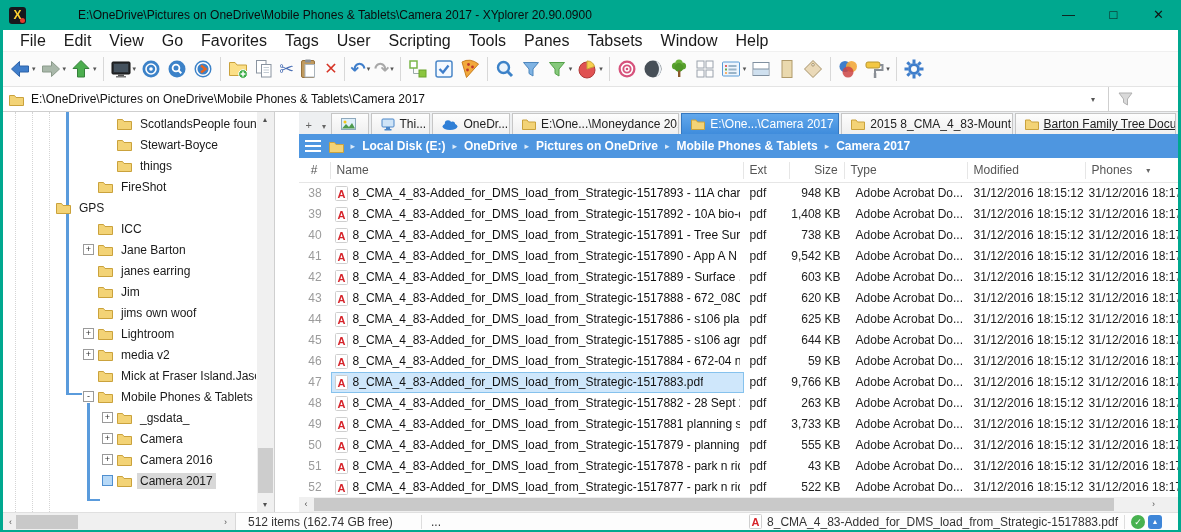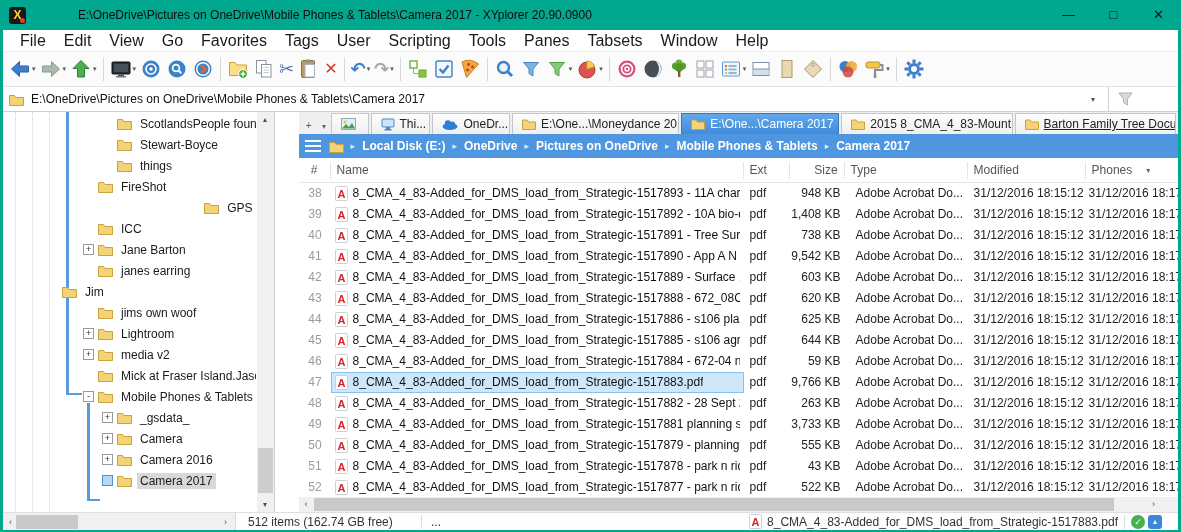--- a/index.html
+++ b/index.html
@@ -415,21 +415,21 @@
               </svg>
               <span class="tlabel">things</span>
             </div>
             <div class="trow" style="padding-left: 80px;">
               <span class="twisty"></span>
               <svg class="fold" width="15" height="13">
                 <path d="M0.5 2.5 L5.5 2.5 L7 4.5 L14.5 4.5 L14.5 12.5 L0.5 12.5 Z" fill="#f3d376" stroke="#caa23c"></path>
               </svg>
               <span class="tlabel">FireShot</span>
             </div>
-            <div class="trow" style="padding-left: 64px; justify-content: flex-end;">
+            <div class="trow" style="padding-left: 38px;">
               <span class="twisty"></span>
               <svg class="fold" width="15" height="13">
                 <path d="M0.5 2.5 L5.5 2.5 L7 4.5 L14.5 4.5 L14.5 12.5 L0.5 12.5 Z" fill="#f3d376" stroke="#caa23c"></path>
               </svg>
               <span class="tlabel">GPS</span>
             </div>
             <div class="trow" style="padding-left: 80px;">
               <span class="twisty"></span>
               <svg class="fold" width="15" height="13">
                 <path d="M0.5 2.5 L5.5 2.5 L7 4.5 L14.5 4.5 L14.5 12.5 L0.5 12.5 Z" fill="#f3d376" stroke="#caa23c"></path>
@@ -443,21 +443,21 @@
               </svg>
               <span class="tlabel">Jane Barton</span>
             </div>
             <div class="trow" style="padding-left: 80px;">
               <span class="twisty"></span>
               <svg class="fold" width="15" height="13">
                 <path d="M0.5 2.5 L5.5 2.5 L7 4.5 L14.5 4.5 L14.5 12.5 L0.5 12.5 Z" fill="#f3d376" stroke="#caa23c"></path>
               </svg>
               <span class="tlabel">janes earring</span>
             </div>
-            <div class="trow" style="padding-left: 44px;">
+            <div class="trow" style="padding-left: 80px;">
               <span class="twisty"></span>
               <svg class="fold" width="15" height="13">
                 <path d="M0.5 2.5 L5.5 2.5 L7 4.5 L14.5 4.5 L14.5 12.5 L0.5 12.5 Z" fill="#f3d376" stroke="#caa23c"></path>
               </svg>
               <span class="tlabel">Jim</span>
             </div>
             <div class="trow" style="padding-left: 80px;">
               <span class="twisty"></span>
               <svg class="fold" width="15" height="13">
                 <path d="M0.5 2.5 L5.5 2.5 L7 4.5 L14.5 4.5 L14.5 12.5 L0.5 12.5 Z" fill="#f3d376" stroke="#caa23c"></path>

